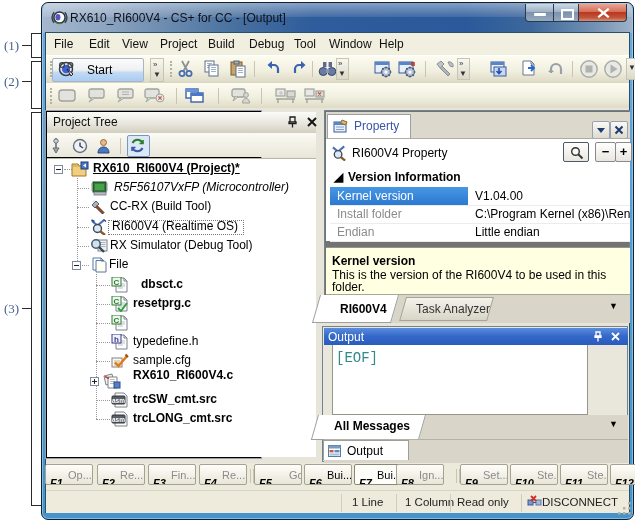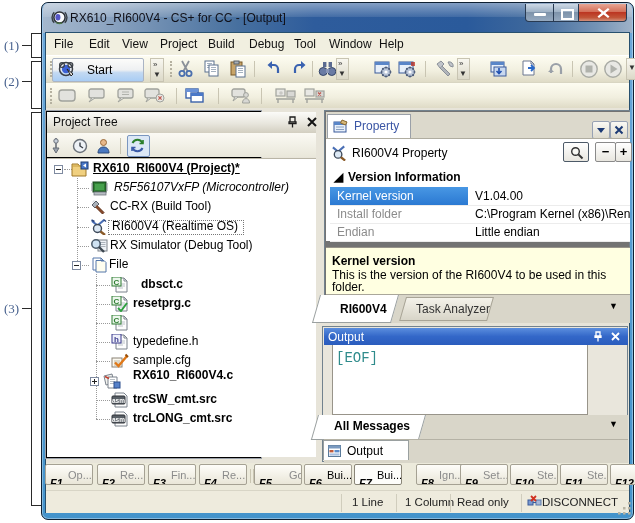--- a/index.html
+++ b/index.html
@@ -615,21 +615,21 @@
           <span style="position:absolute;left:34px;top:4px;">Go</span>
         </div>
         <div class="fk" style="left:258px;">
           <b style="position:absolute;left:4px;top:3px;">F6</b>
           <span style="position:absolute;left:22px;top:4px;color:#000;">Bui...</span>
         </div>
         <div class="fk" style="left:308px;background:#fdfdfa;border-color:#8a8678;">
           <b style="position:absolute;left:4px;top:3px;">F7</b>
           <span style="position:absolute;left:22px;top:4px;color:#000;">Bui...</span>
         </div>
-        <div class="fk" style="left:370px;">
+        <div class="fk" style="left:350px;">
           <b style="position:absolute;left:4px;top:3px;">F8</b>
           <span style="position:absolute;left:22px;top:4px;">Ign...</span>
         </div>
         <div class="fk" style="left:414px;">
           <b style="position:absolute;left:4px;top:3px;">F9</b>
           <span style="position:absolute;left:22px;top:4px;">Set...</span>
         </div>
         <div class="fk" style="left:464px;">
           <b style="position:absolute;left:4px;top:3px;">F10</b>
           <span style="position:absolute;left:26px;top:4px;">Ste...</span>

